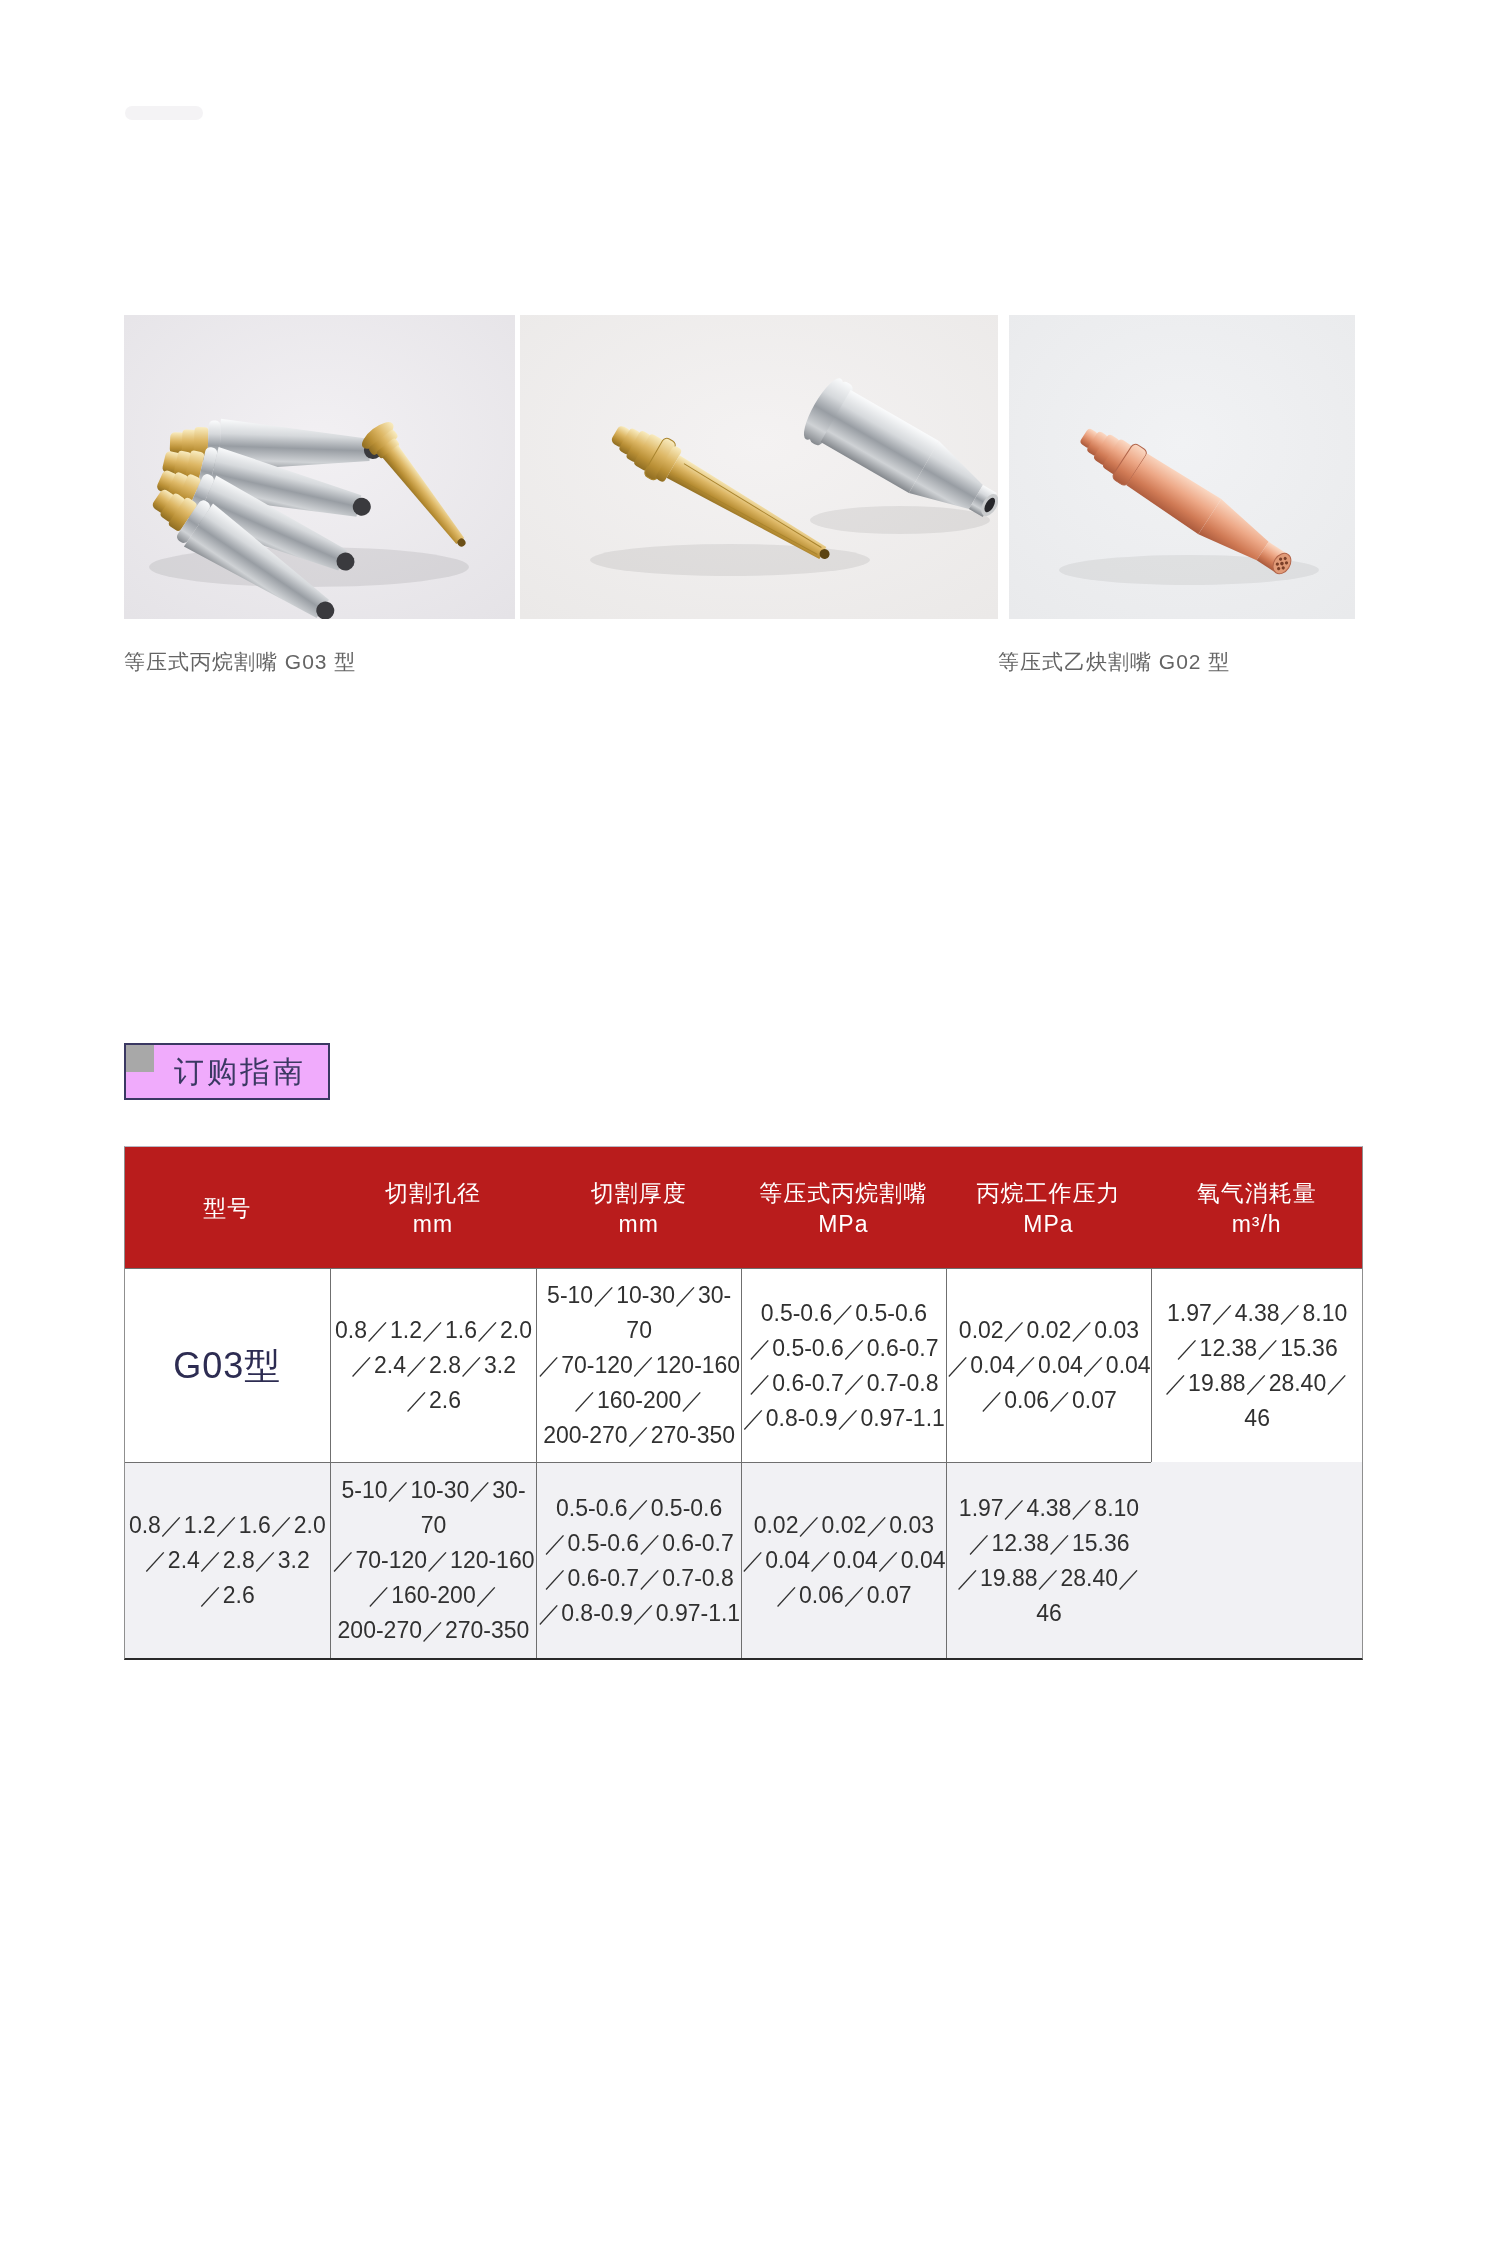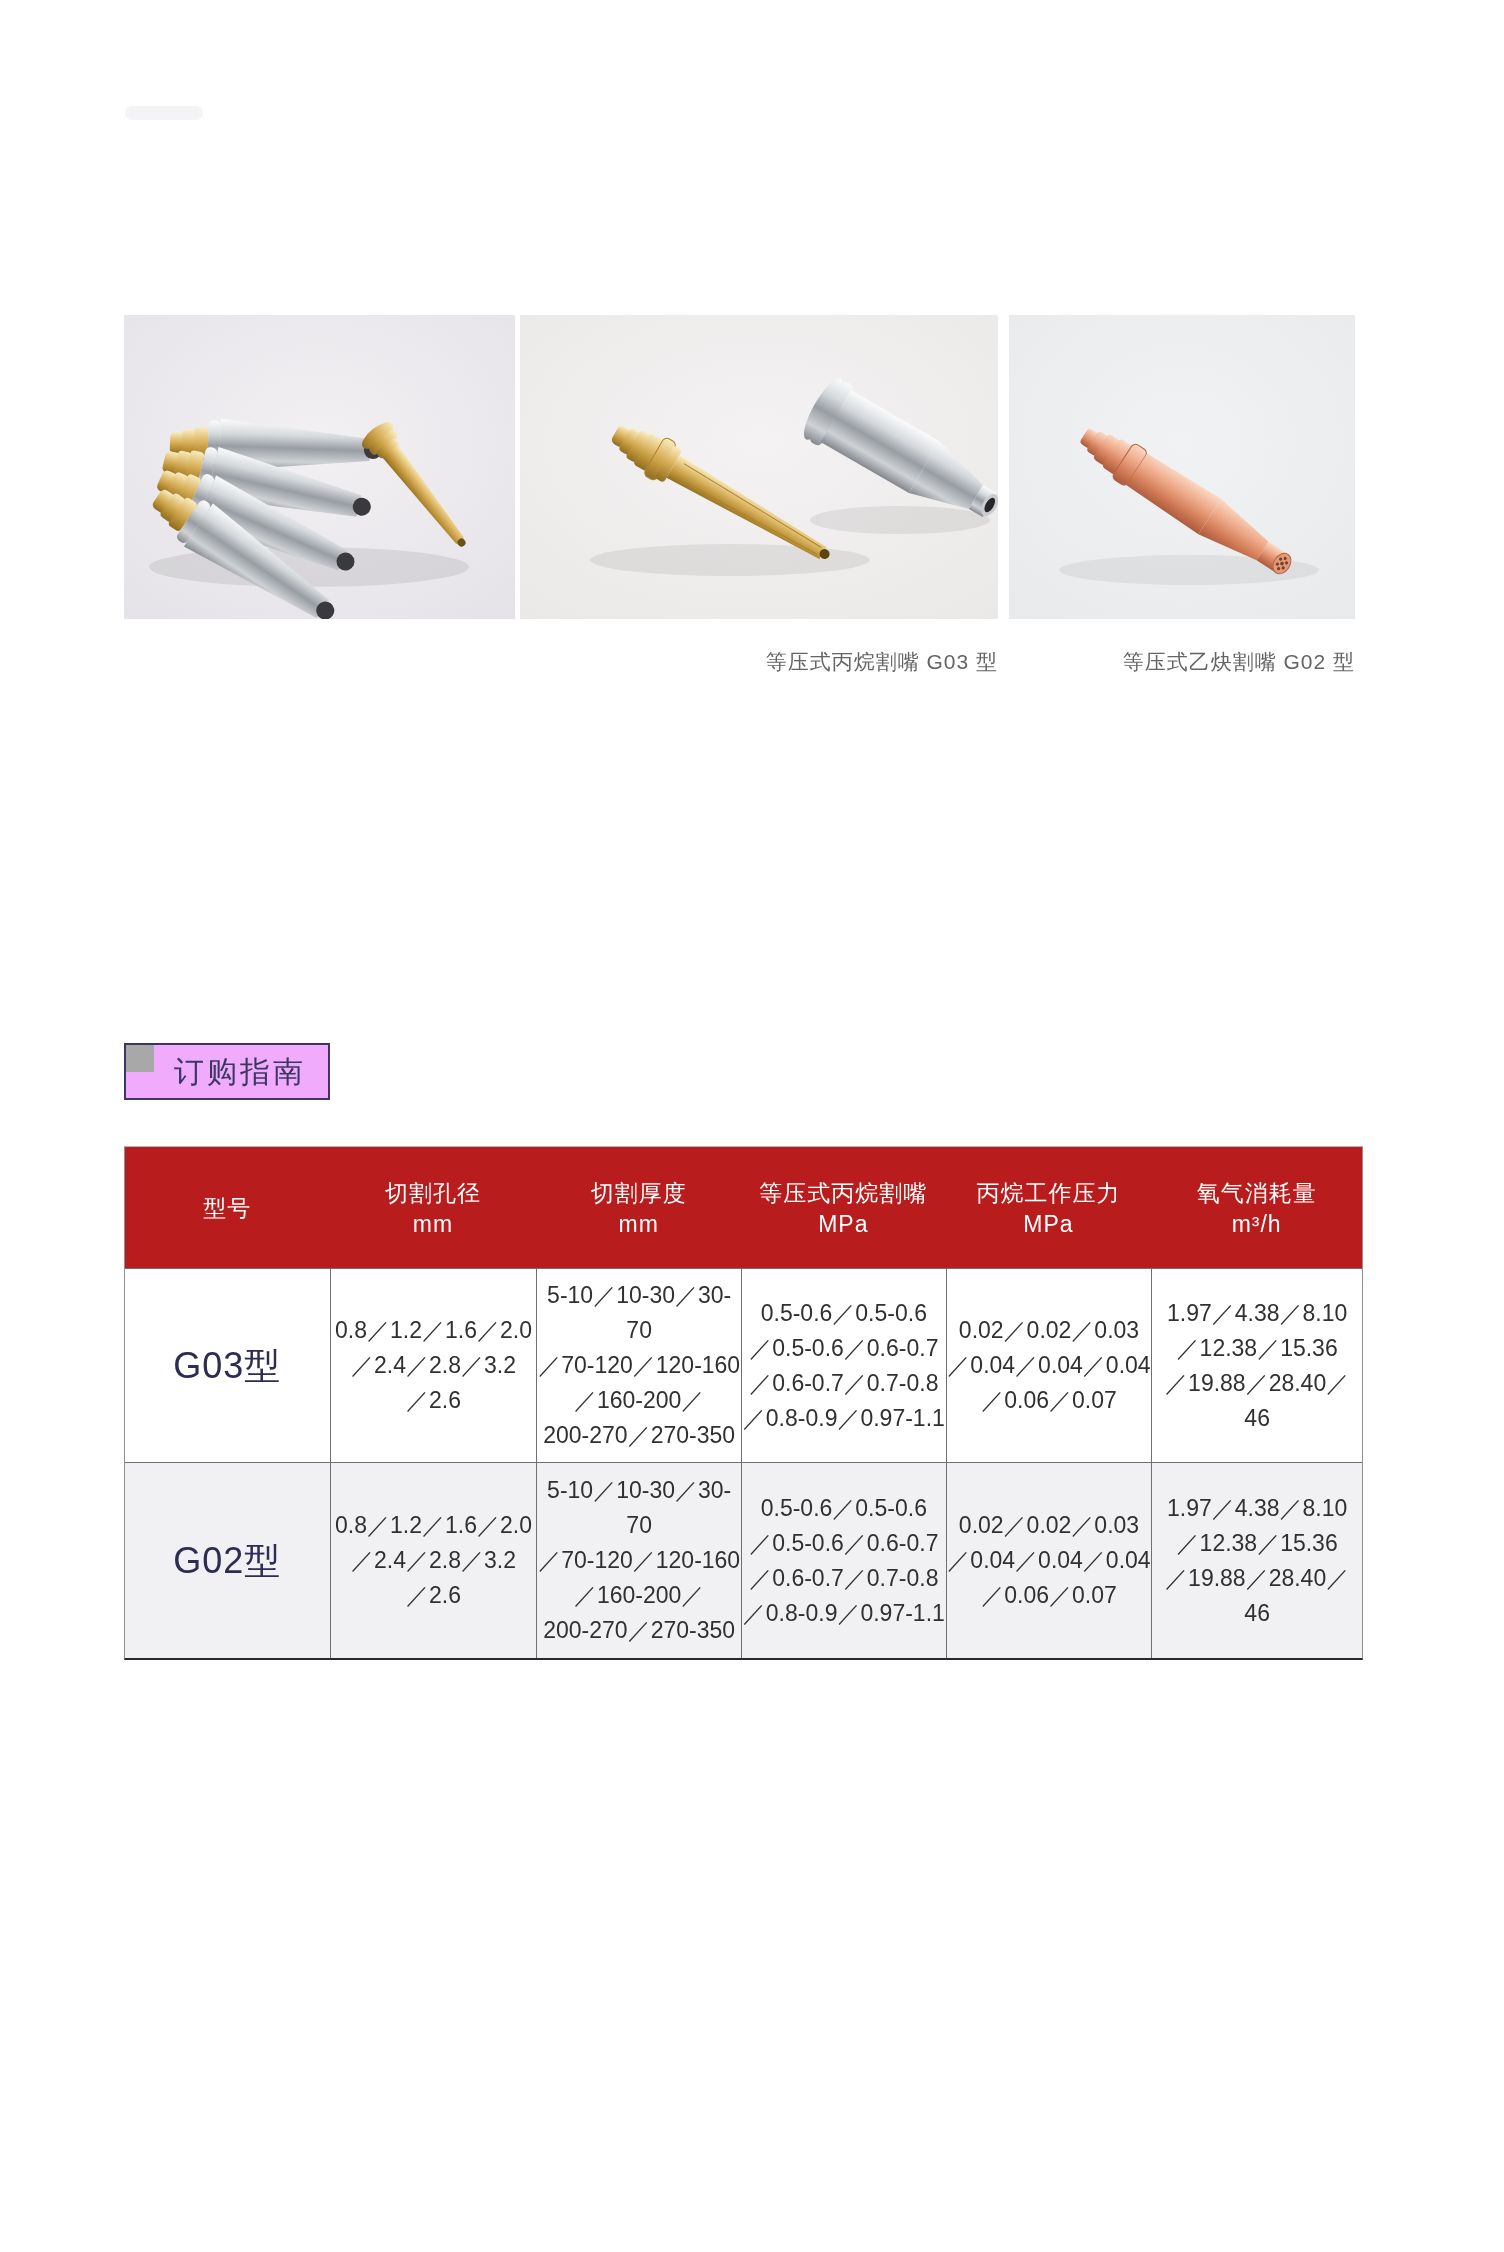--- a/index.html
+++ b/index.html
@@ -9,21 +9,21 @@
   .smudge{position:absolute;left:125px;top:106px;width:78px;height:14px;
           background:#f4f3f5;border-radius:7px;}
 
   .photo-row{position:absolute;left:124px;top:315px;width:1232px;height:304px;display:flex;}
   .photo{height:304px;display:block;}
   .photo-1{width:391px;}
   .photo-2{width:478px;margin-left:5px;}
   .photo-3{width:346px;margin-left:11px;}
 
   .caption-row{position:absolute;left:124px;top:650px;width:1231px;display:flex;}
-  .caption{font-size:21px;line-height:24px;color:#646464;letter-spacing:1px;text-align:right;}
+  .caption{font-size:21px;line-height:24px;color:#646464;letter-spacing:1px;text-align:left;}
   .caption-left{width:874px;}
   .caption-right{width:357px;}
 
   .banner{position:absolute;left:124px;top:702px;width:1239px;height:273px;
           background:#313056;box-sizing:border-box;}
   .banner-code{position:absolute;left:97px;top:40px;font-size:104px;line-height:110px;
           font-style:italic;color:#9b9ba5;letter-spacing:2px;}
   .banner-title{position:absolute;left:96px;top:172px;font-size:54px;line-height:58px;
           font-weight:bold;color:#ffffff;letter-spacing:3px;}
 
@@ -269,23 +269,20 @@
       </div>
       <div class="td">
         <span class="cell-text">1.97／4.38／8.10
 ／12.38／15.36
 ／19.88／28.40／46</span>
       </div>
     </div>
 
     <div class="trow row-2">
       <div class="td">
-        <span class="cell-text model-text">G02型</span>
-      </div>
-      <div class="td">
         <span class="cell-text">0.8／1.2／1.6／2.0
 ／2.4／2.8／3.2
 ／2.6</span>
       </div>
       <div class="td">
         <span class="cell-text">5-10／10-30／30-70
 ／70-120／120-160
 ／160-200／
 200-270／270-350</span>
       </div>

